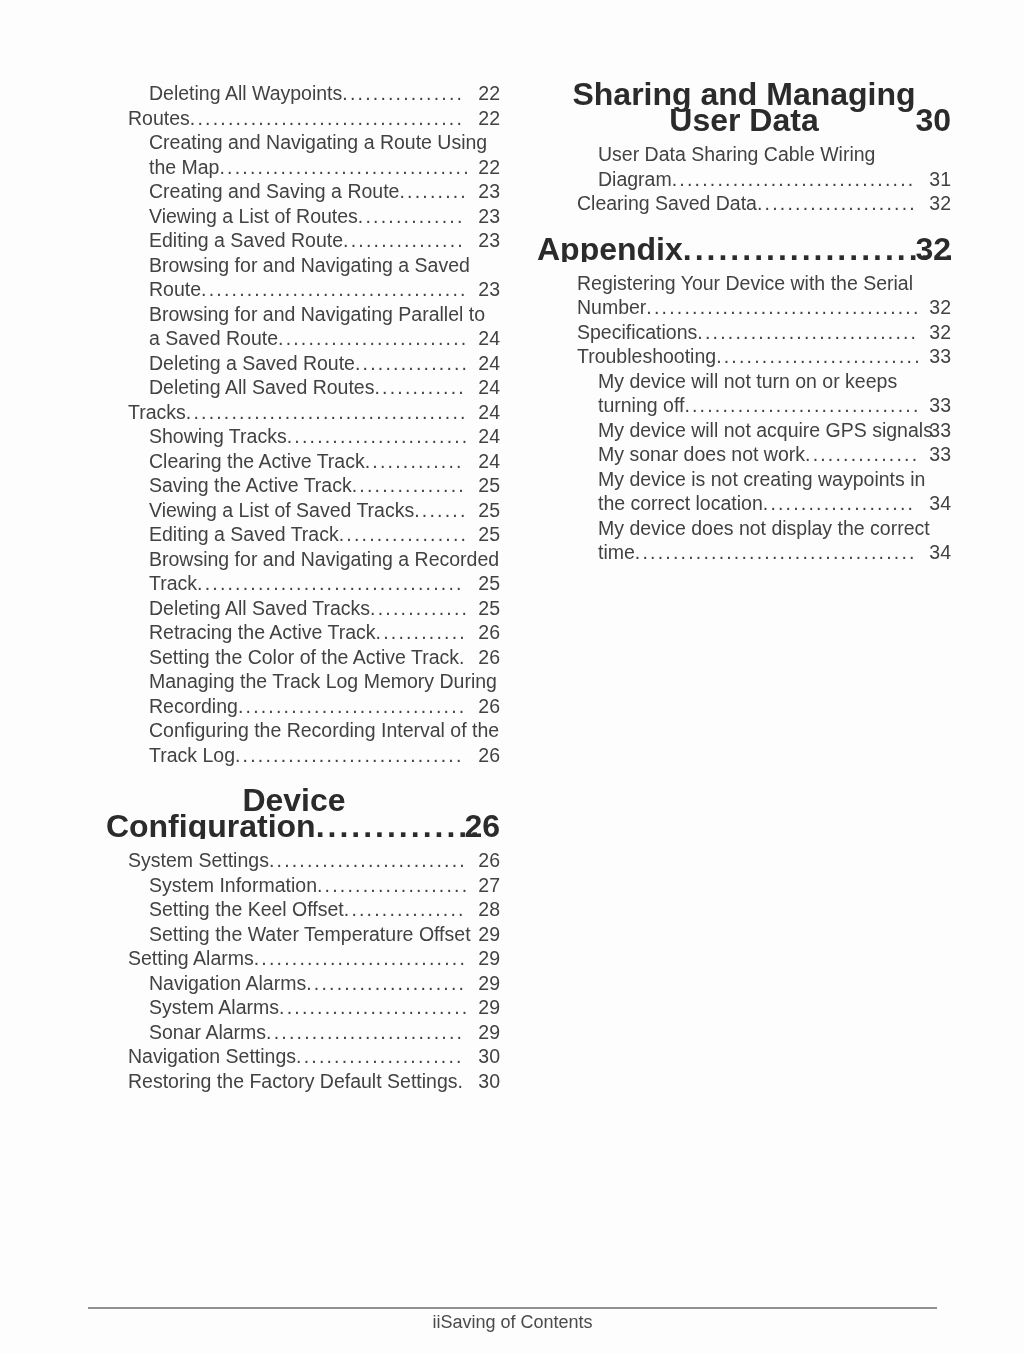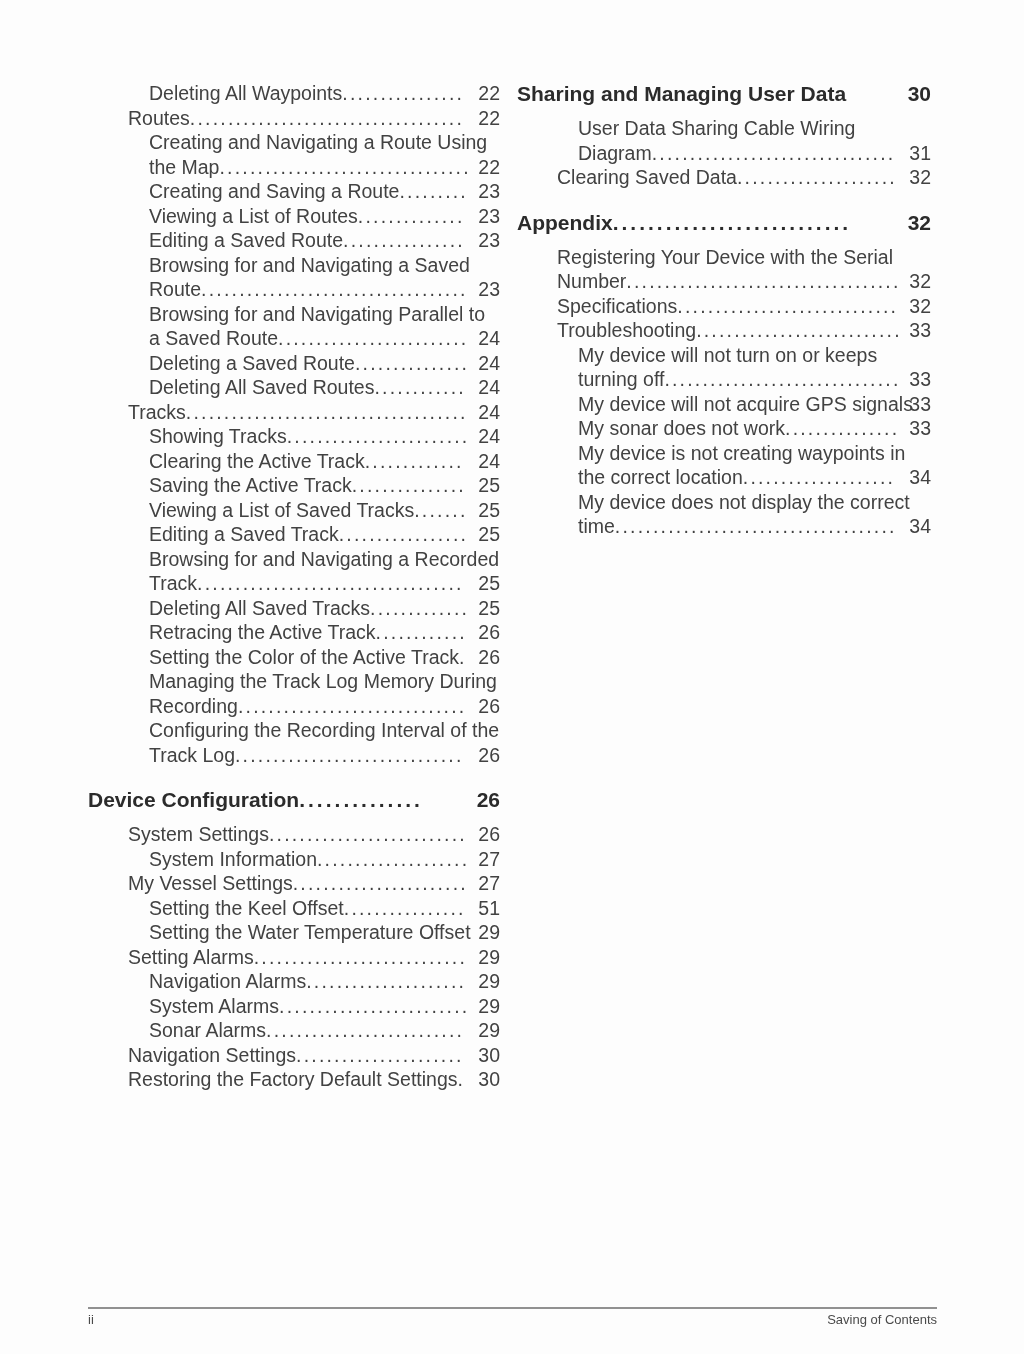--- a/index.html
+++ b/index.html
@@ -10,40 +10,41 @@
     font-family: "Liberation Sans", sans-serif;
     color: #424242;
     overflow: hidden;
   }
   .toc {
     position: absolute;
     left: 88px;
     top: 81px;
     width: 849px;
     display: flex;
-    gap: 17px;
+    gap: 37px;
   }
   .toc-column { flex: none; }
   .toc-column.left  { width: 412px; }
   .toc-column.right { width: 414px; }
 
   .toc-entry {
     position: relative;
     font-size: 19.5px;
     line-height: 24.5px;
     overflow: hidden;
   }
   .toc-entry.lvl1 { padding-left: 40px; }
   .toc-entry.lvl2 { padding-left: 61px; }
   .toc-entry.lvl0 {
     font-weight: bold;
-    font-size: 21px;
+    font-size: 32px;
     line-height: 26px;
     color: #2b2b2b;
     margin: 20px 0 9px 0;
+    text-align: center;
   }
   .toc-column .toc-entry:first-child { margin-top: 0; }
 
   .dots {
     white-space: nowrap;
     letter-spacing: 2.2px;
   }
   .lvl0 .dots { letter-spacing: 3px; }
 
   .pg {
@@ -52,23 +53,23 @@
     bottom: 0;
   }
 
   .footer {
     position: absolute;
     left: 88px;
     right: 87px;
     top: 1307px;
     border-top: 2px solid #919191;
     display: flex;
-    justify-content: space-between;
+    justify-content: center;
     padding-top: 3px;
-    font-size: 13px;
+    font-size: 18px;
     color: #4a4a4a;
   }
 </style>
 </head>
 <body>
 
 <div class="toc">
   <div class="toc-column left">
       <div class="toc-entry lvl2"><span>Deleting All Waypoints<span class="dots">................</span></span><span class="pg">22</span></div>
       <div class="toc-entry lvl1"><span>Routes<span class="dots">....................................</span></span><span class="pg">22</span></div>
@@ -90,22 +91,22 @@
       <div class="toc-entry lvl2"><span>Browsing for and Navigating a Recorded Track<span class="dots">...................................</span></span><span class="pg">25</span></div>
       <div class="toc-entry lvl2"><span class="pg">25</span></div>
       <div class="toc-entry lvl2"><span>Deleting All Saved Tracks<span class="dots">.............</span></span><span class="pg">25</span></div>
       <div class="toc-entry lvl2"><span>Retracing the Active Track<span class="dots">............</span></span><span class="pg">26</span></div>
       <div class="toc-entry lvl2"><span>Setting the Color of the Active Track<span class="dots">.</span></span><span class="pg">26</span></div>
       <div class="toc-entry lvl2"><span>Managing the Track Log Memory During Recording<span class="dots">..............................</span></span><span class="pg">26</span></div>
       <div class="toc-entry lvl2"><span>Configuring the Recording Interval of the Track Log<span class="dots">..............................</span></span><span class="pg">26</span></div>
       <div class="toc-entry lvl0"><span>Device Configuration<span class="dots">..............</span></span><span class="pg">26</span></div>
       <div class="toc-entry lvl1"><span>System Settings<span class="dots">..........................</span></span><span class="pg">26</span></div>
       <div class="toc-entry lvl2"><span>System Information<span class="dots">....................</span></span><span class="pg">27</span></div>
-      <div class="toc-entry lvl1"><span>My Vessel Settings<span class="dots">.......................</span></span><span class="pg">27</span></div>
-      <div class="toc-entry lvl2"><span>Setting the Keel Offset<span class="dots">................</span></span><span class="pg">51</span></div>
+      <div class="toc-entry lvl1"><span class="pg">27</span></div>
+      <div class="toc-entry lvl2"><span>Setting the Keel Offset<span class="dots">................</span></span><span class="pg">28</span></div>
       <div class="toc-entry lvl2"><span>Setting the Water Temperature Offset<span class="dots"></span></span><span class="pg">29</span></div>
       <div class="toc-entry lvl1"><span>Setting Alarms<span class="dots">............................</span></span><span class="pg">29</span></div>
       <div class="toc-entry lvl2"><span>Navigation Alarms<span class="dots">.....................</span></span><span class="pg">29</span></div>
       <div class="toc-entry lvl2"><span>System Alarms<span class="dots">.........................</span></span><span class="pg">29</span></div>
       <div class="toc-entry lvl2"><span>Sonar Alarms<span class="dots">..........................</span></span><span class="pg">29</span></div>
       <div class="toc-entry lvl1"><span class="pg">30</span></div>
       <div class="toc-entry lvl1"><span>Navigation Settings<span class="dots">......................</span></span><span class="pg">30</span></div>
       <div class="toc-entry lvl1"><span>Restoring the Factory Default Settings<span class="dots">.</span></span><span class="pg">30</span></div>
     </div>
   <div class="toc-column right">

